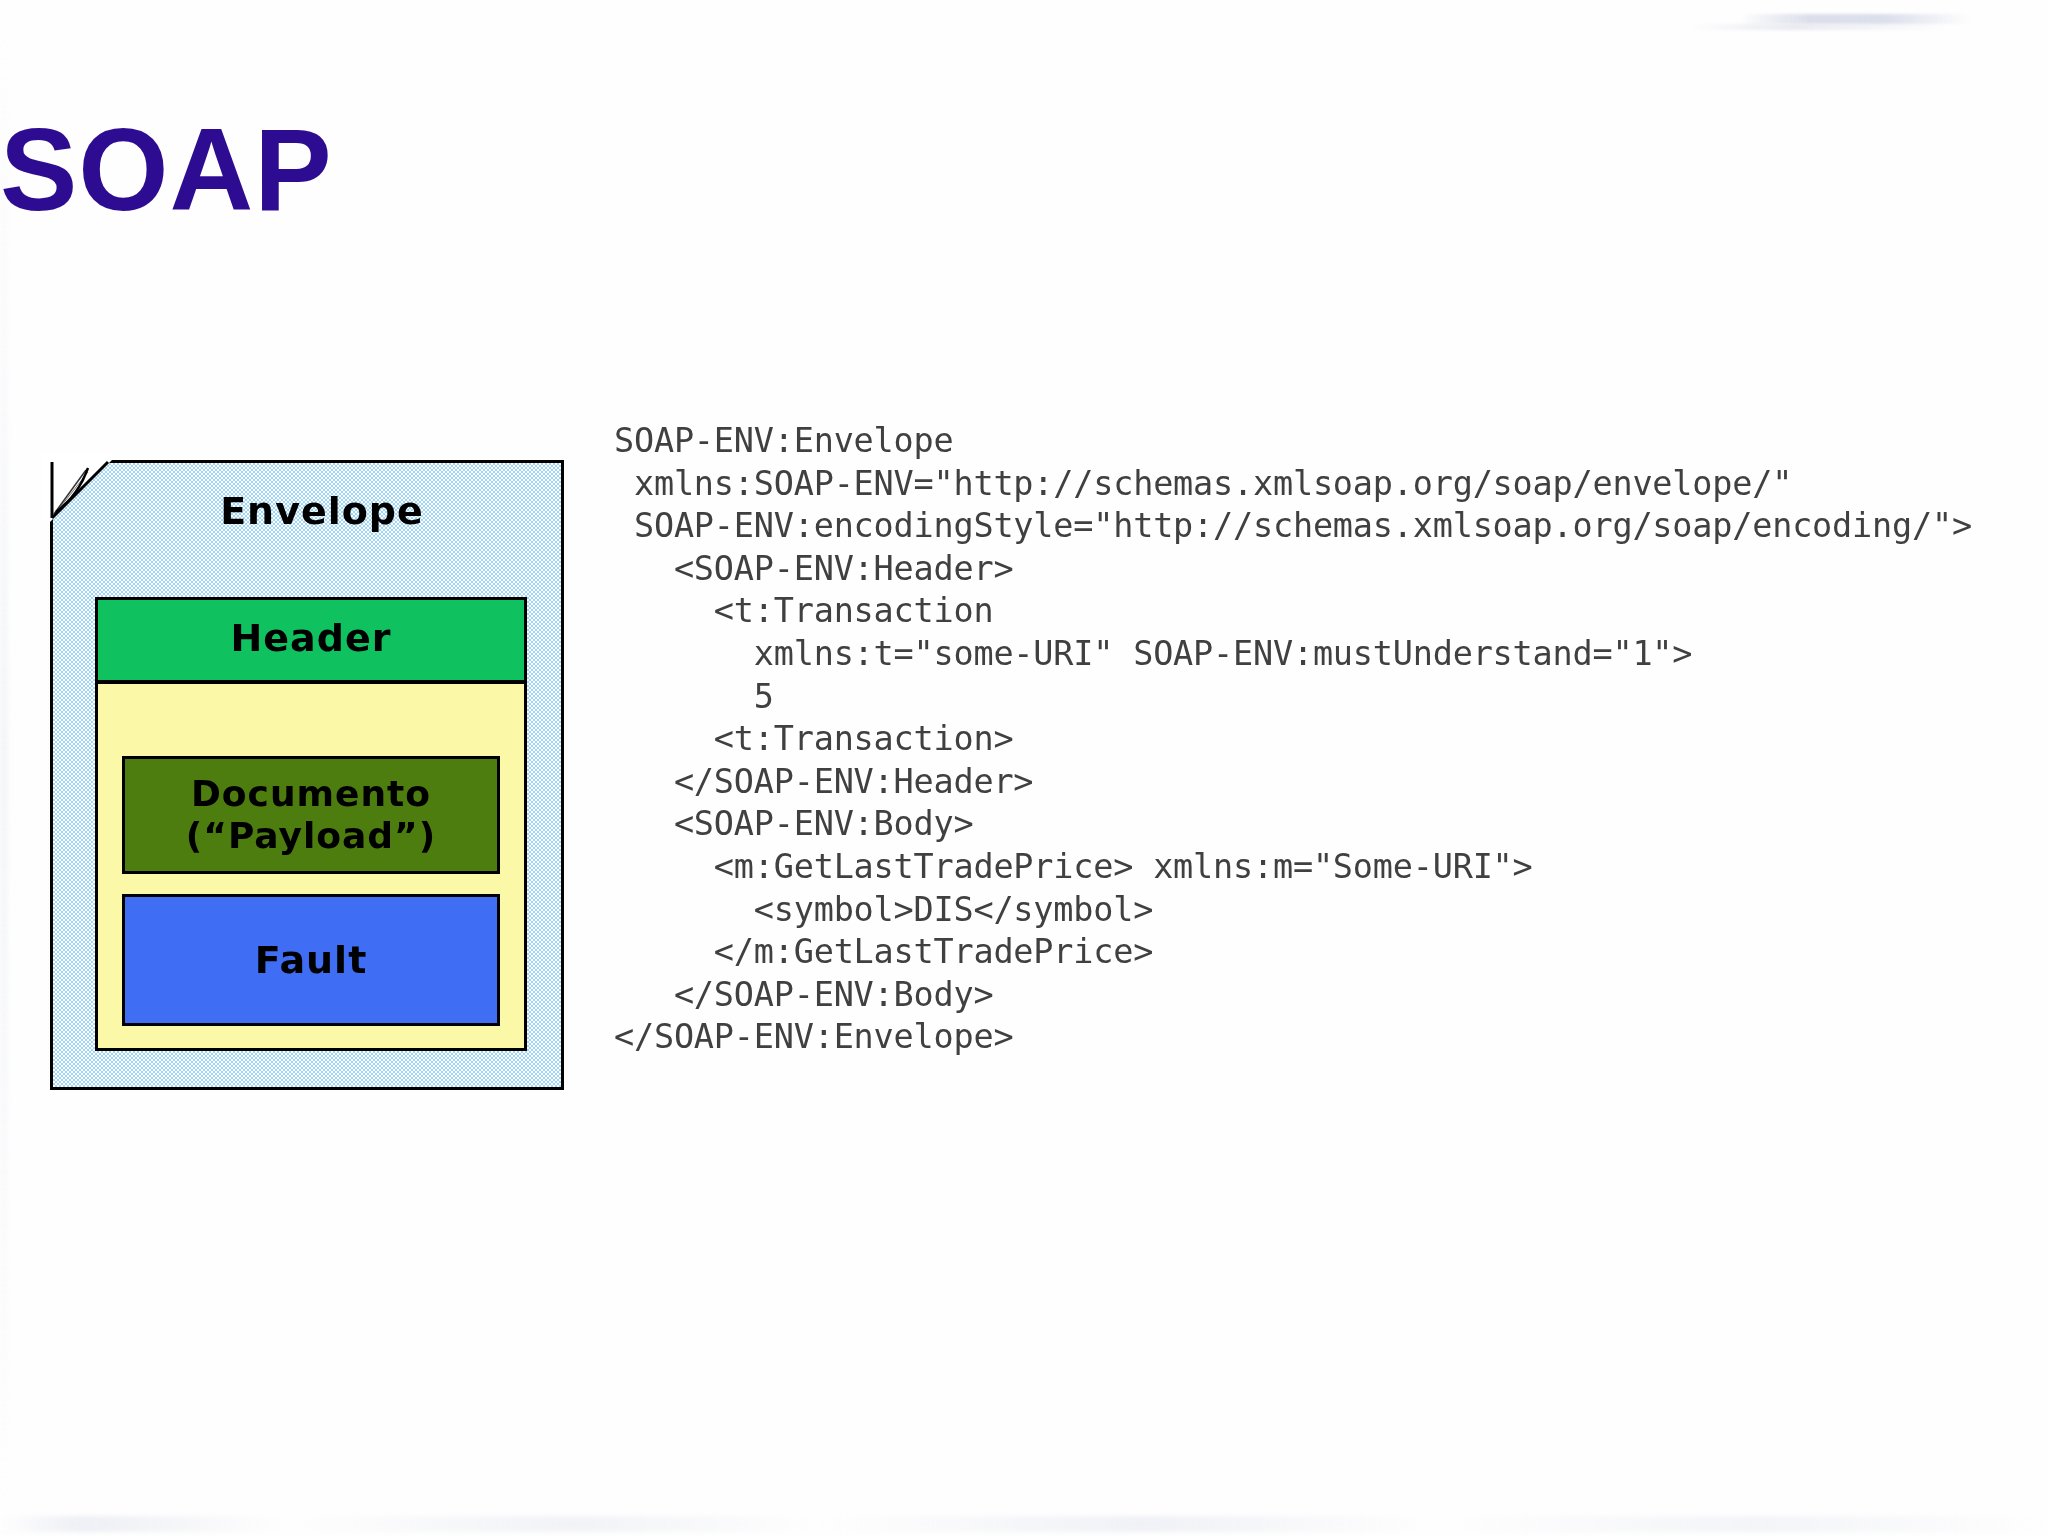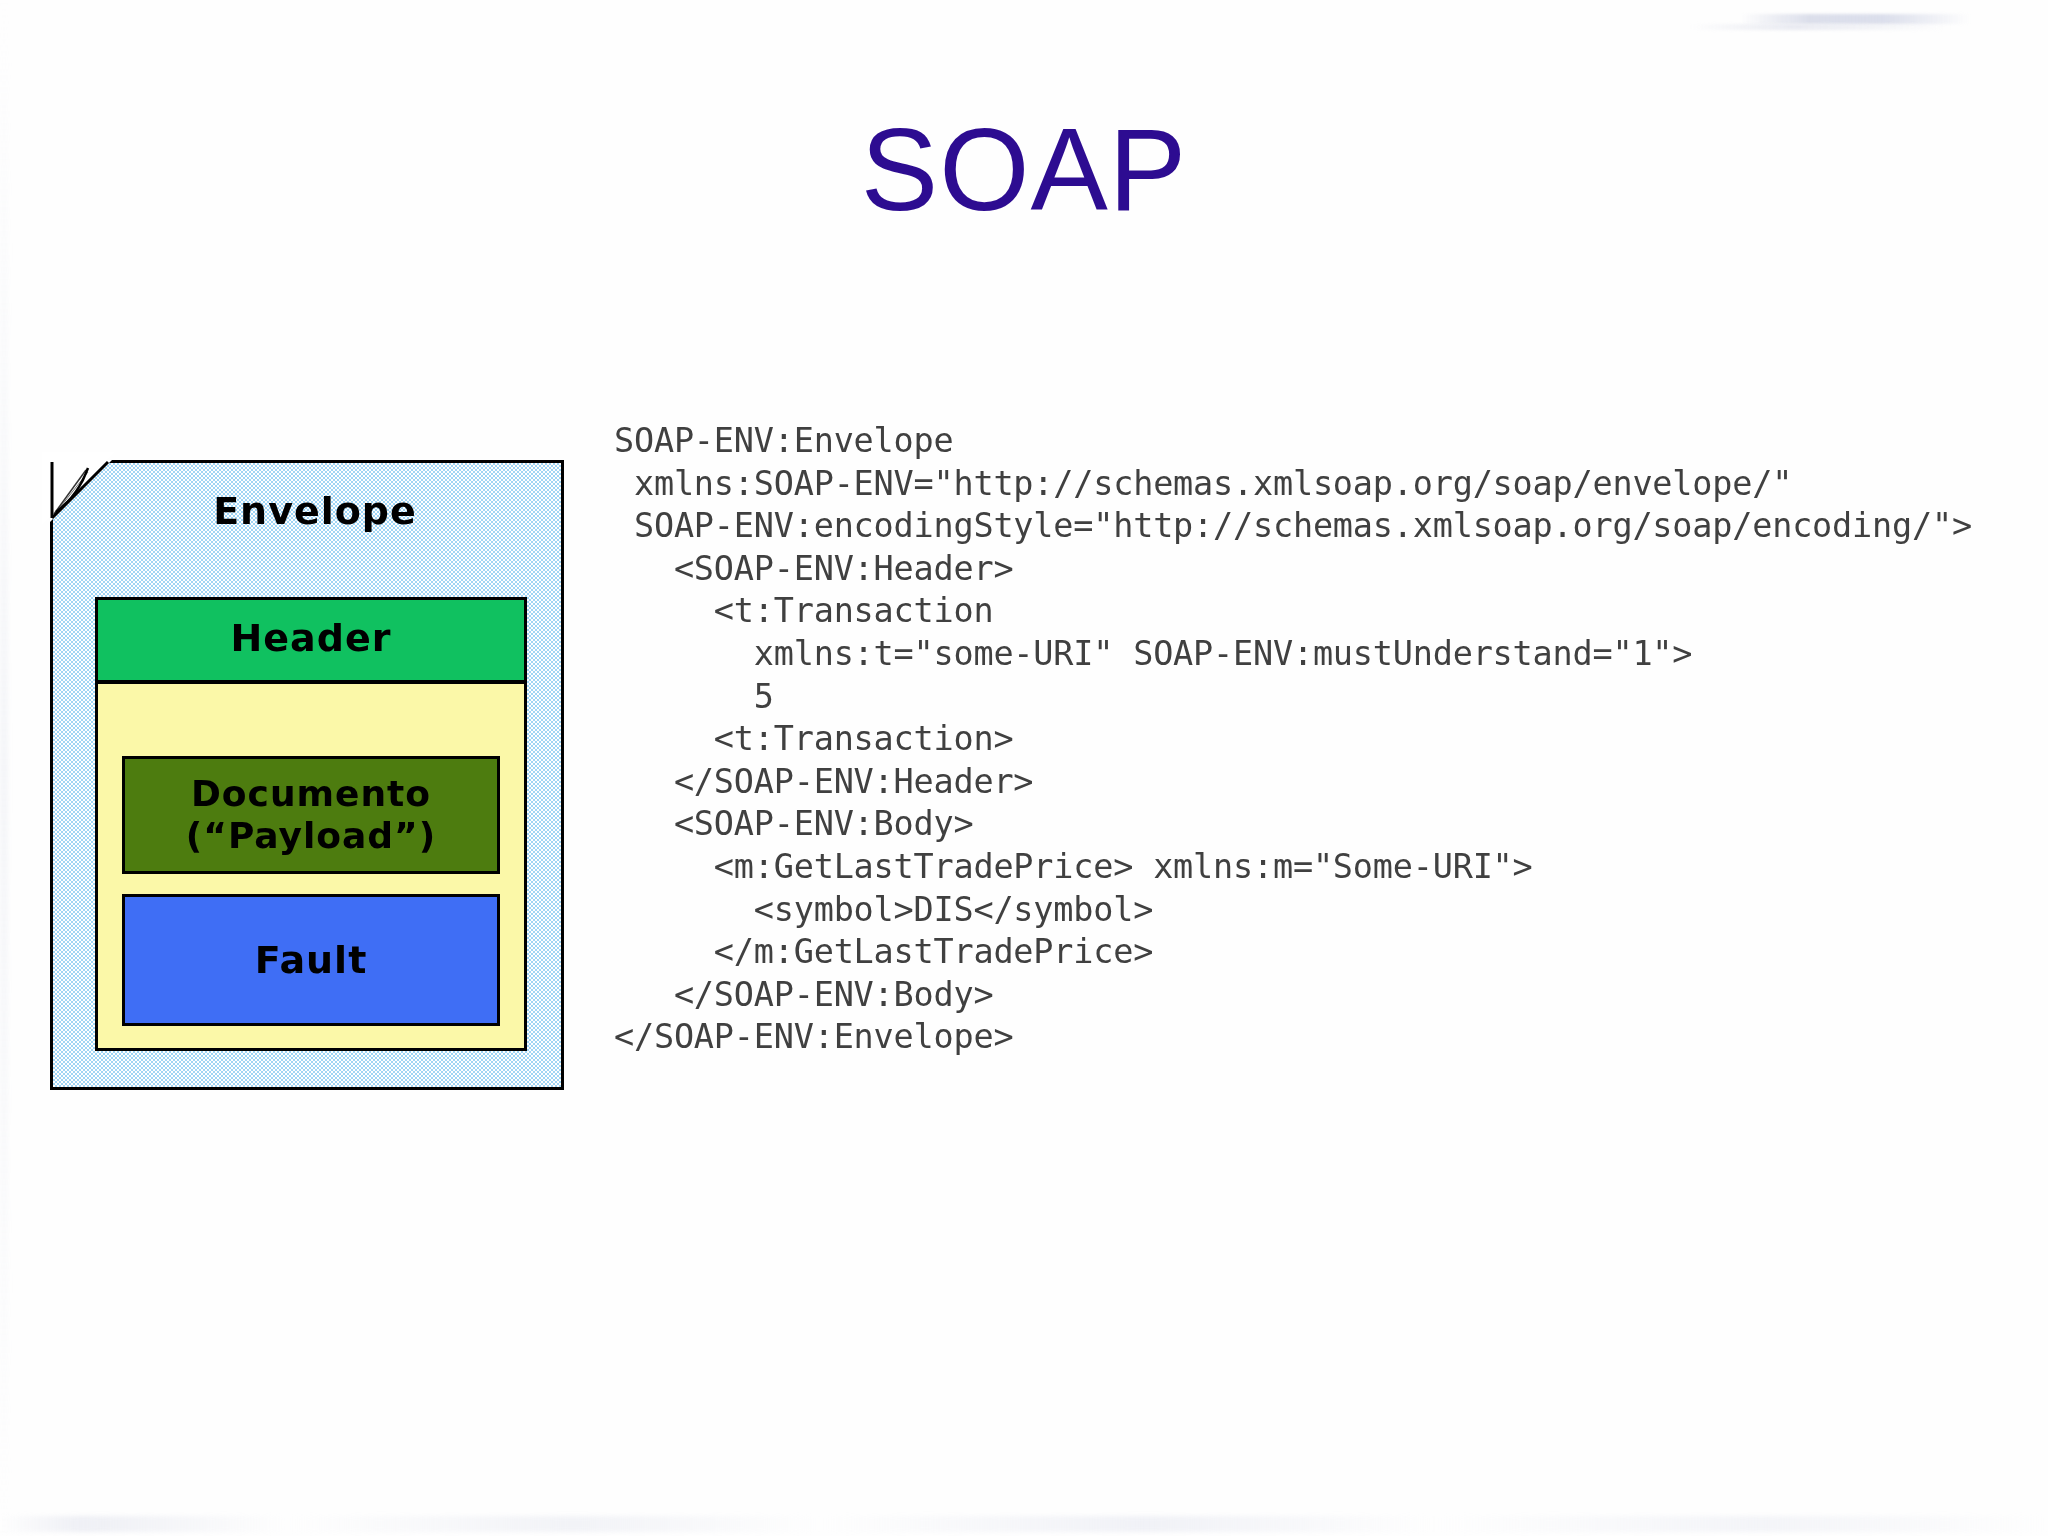--- a/index.html
+++ b/index.html
@@ -62,24 +62,24 @@
     background: linear-gradient(180deg, rgba(255,255,255,0) 0%, rgba(236,238,244,0.5) 50%, rgba(255,255,255,0) 100%);
     filter: blur(2px);
   }
 
   
   #slide-title {
     position: absolute;
     top: 112px;
     left: 0;
     width: 2048px;
-    text-align: center;
+    text-align: left;
     font-size: 116px;
     line-height: 1.0;
-    font-weight: 400;
+    font-weight: 700;
     color: #2d0c91;
     letter-spacing: 1px;
     font-family: "Liberation Sans", sans-serif;
   }
 
   
   #envelope-diagram {
     position: absolute;
     left: 42px;
     top: 452px;
@@ -115,21 +115,21 @@
     position: absolute;
     left: 0px;
     top: 0px;
     width: 78px;
     height: 78px;
   }
   .fold-edge1 svg { display:block; }
 
   .env-label {
     position: absolute;
-    left: 5px;
+    left: 12px;
     top: 26px;
     width: 514px;
     text-align: center;
     font-family: "DejaVu Sans", sans-serif;
     font-weight: 700;
     font-size: 38px;
     color: #000000;
     letter-spacing: 1px;
   }
 

